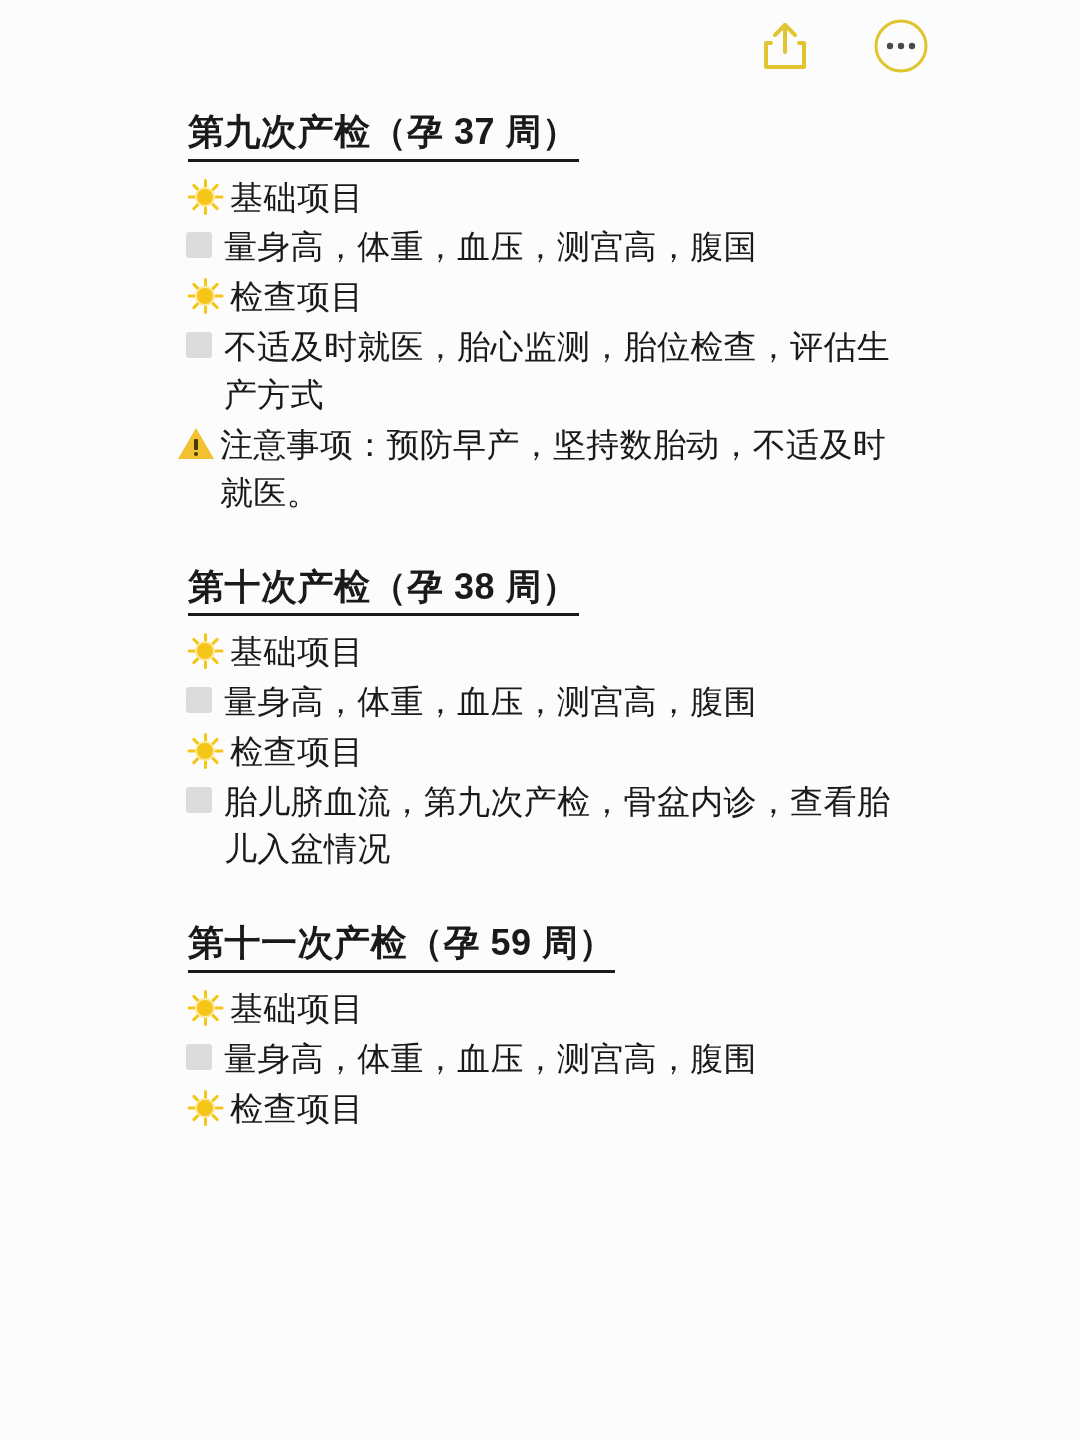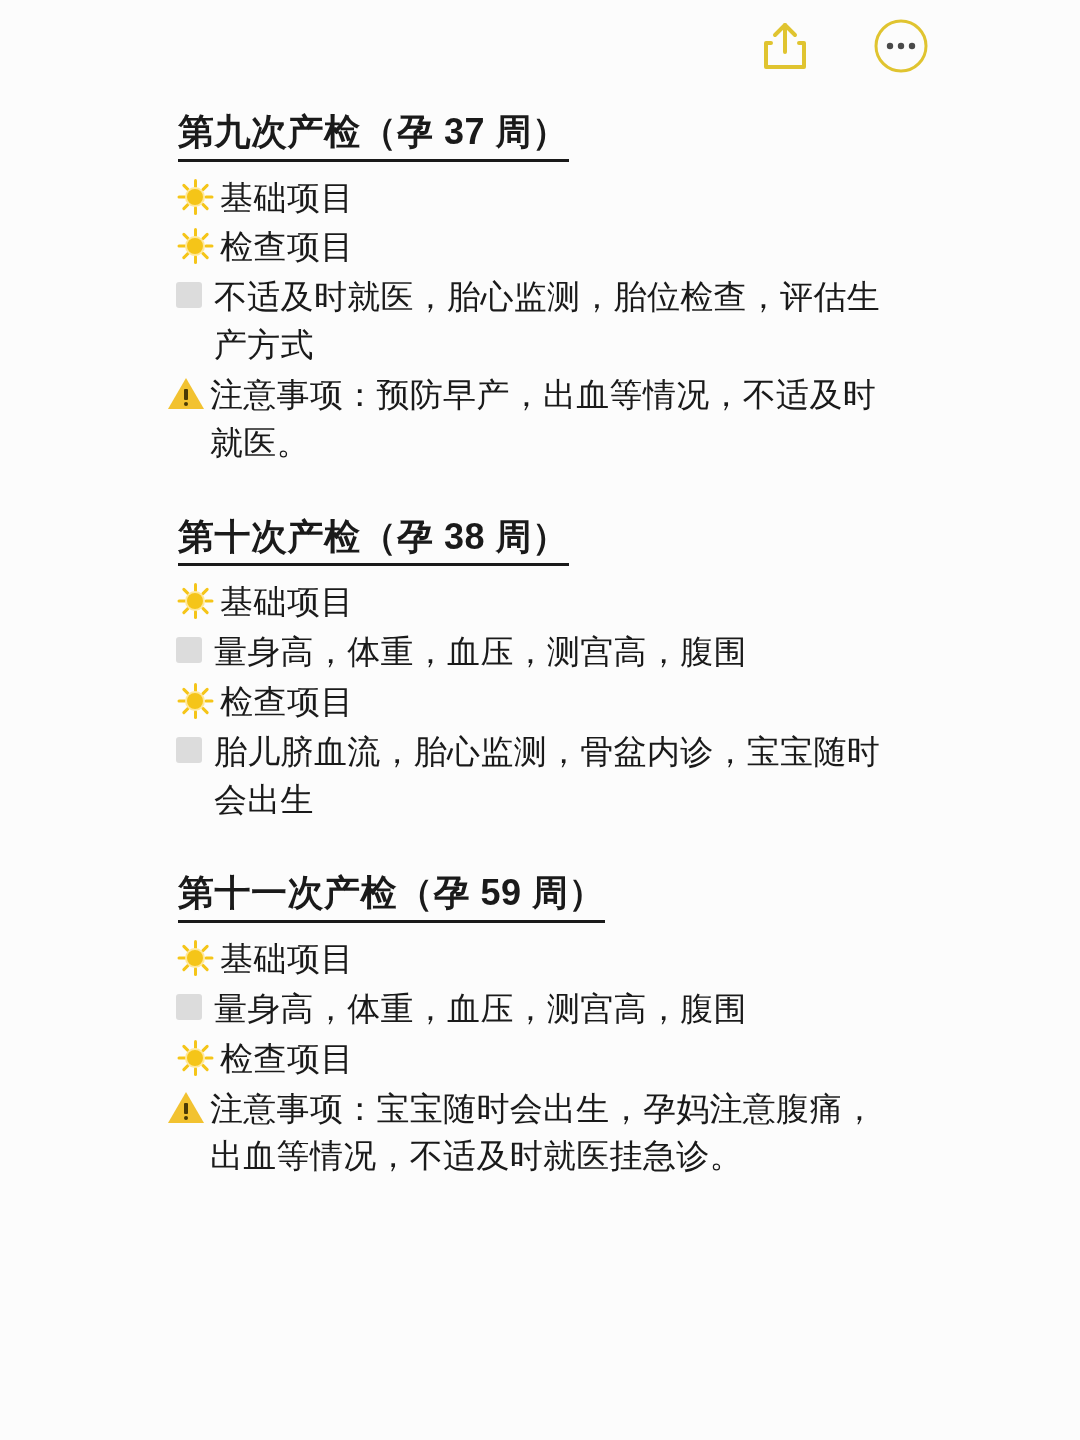--- a/index.html
+++ b/index.html
@@ -44,21 +44,21 @@
     justify-content: center;
   }
   .share-icon svg, .more-icon svg {
     display: block;
   }
 
   
   .content {
     position: absolute;
     top: 108px;
-    left: 168px;
+    left: 178px;
     width: 730px;
   }
 
   .section {
     margin-bottom: 46px;
   }
   .section:last-child {
     margin-bottom: 0;
   }
 
@@ -217,20 +217,26 @@
             <span class="ray" style="transform:rotate(180deg)"></span>
             <span class="ray" style="transform:rotate(225deg)"></span>
             <span class="ray" style="transform:rotate(270deg)"></span>
             <span class="ray" style="transform:rotate(315deg)"></span>
             <span class="core"></span>
           </span>
         </span>
         <span class="text label">基础项目</span>
       </div>
 
+      <div class="row item-row">
+        <span class="glyph">
+            <span class="sq"></span>
+          </span>
+        <span class="text">量身高，体重，血压，测宫高，腹国</span>
+      </div>
 
       <div class="row bullet-head">
         <span class="glyph">
           <span class="sun">
             <span class="ray" style="transform:rotate(0deg)"></span>
             <span class="ray" style="transform:rotate(45deg)"></span>
             <span class="ray" style="transform:rotate(90deg)"></span>
             <span class="ray" style="transform:rotate(135deg)"></span>
             <span class="ray" style="transform:rotate(180deg)"></span>
             <span class="ray" style="transform:rotate(225deg)"></span>
@@ -250,21 +256,21 @@
       </div>
 
       <div class="row">
         <span class="glyph">
           <span class="warn">
               <span class="tri"></span>
               <span class="bang"></span>
               <span class="dot"></span>
             </span>
         </span>
-        <span class="text">注意事项：预防早产，出血等情况，不适及时就医。</span>
+        <span class="text">注意事项：预防早产，坚持数胎动，不适及时就医。</span>
       </div>
     </div>
 
     <div class="section">
       <div class="sec-title">第十次产检（孕 38 周）</div>
 
       <div class="row bullet-head">
         <span class="glyph">
           <span class="sun">
             <span class="ray" style="transform:rotate(0deg)"></span>
@@ -302,21 +308,21 @@
             <span class="core"></span>
           </span>
         </span>
         <span class="text label">检查项目</span>
       </div>
 
       <div class="row item-row">
         <span class="glyph">
             <span class="sq"></span>
           </span>
-        <span class="text">胎儿脐血流，胎心监测，骨盆内诊，宝宝随时会出生</span>
+        <span class="text">胎儿脐血流，第九次产检，骨盆内诊，查看胎儿入盆情况</span>
       </div>
     </div>
 
     <div class="section">
       <div class="sec-title">第十一次产检（孕 59 周）</div>
 
       <div class="row bullet-head">
         <span class="glyph">
           <span class="sun">
             <span class="ray" style="transform:rotate(0deg)"></span>
@@ -351,26 +357,16 @@
             <span class="ray" style="transform:rotate(225deg)"></span>
             <span class="ray" style="transform:rotate(270deg)"></span>
             <span class="ray" style="transform:rotate(315deg)"></span>
             <span class="core"></span>
           </span>
         </span>
         <span class="text label">检查项目</span>
       </div>
 
 
-      <div class="row">
-        <span class="glyph">
-          <span class="warn">
-              <span class="tri"></span>
-              <span class="bang"></span>
-              <span class="dot"></span>
-            </span>
-        </span>
-        <span class="text">注意事项：宝宝随时会出生，孕妈注意腹痛，出血等情况，不适及时就医挂急诊。</span>
-      </div>
     </div>
 
   </div>
 </div>
 
 </body></html>

